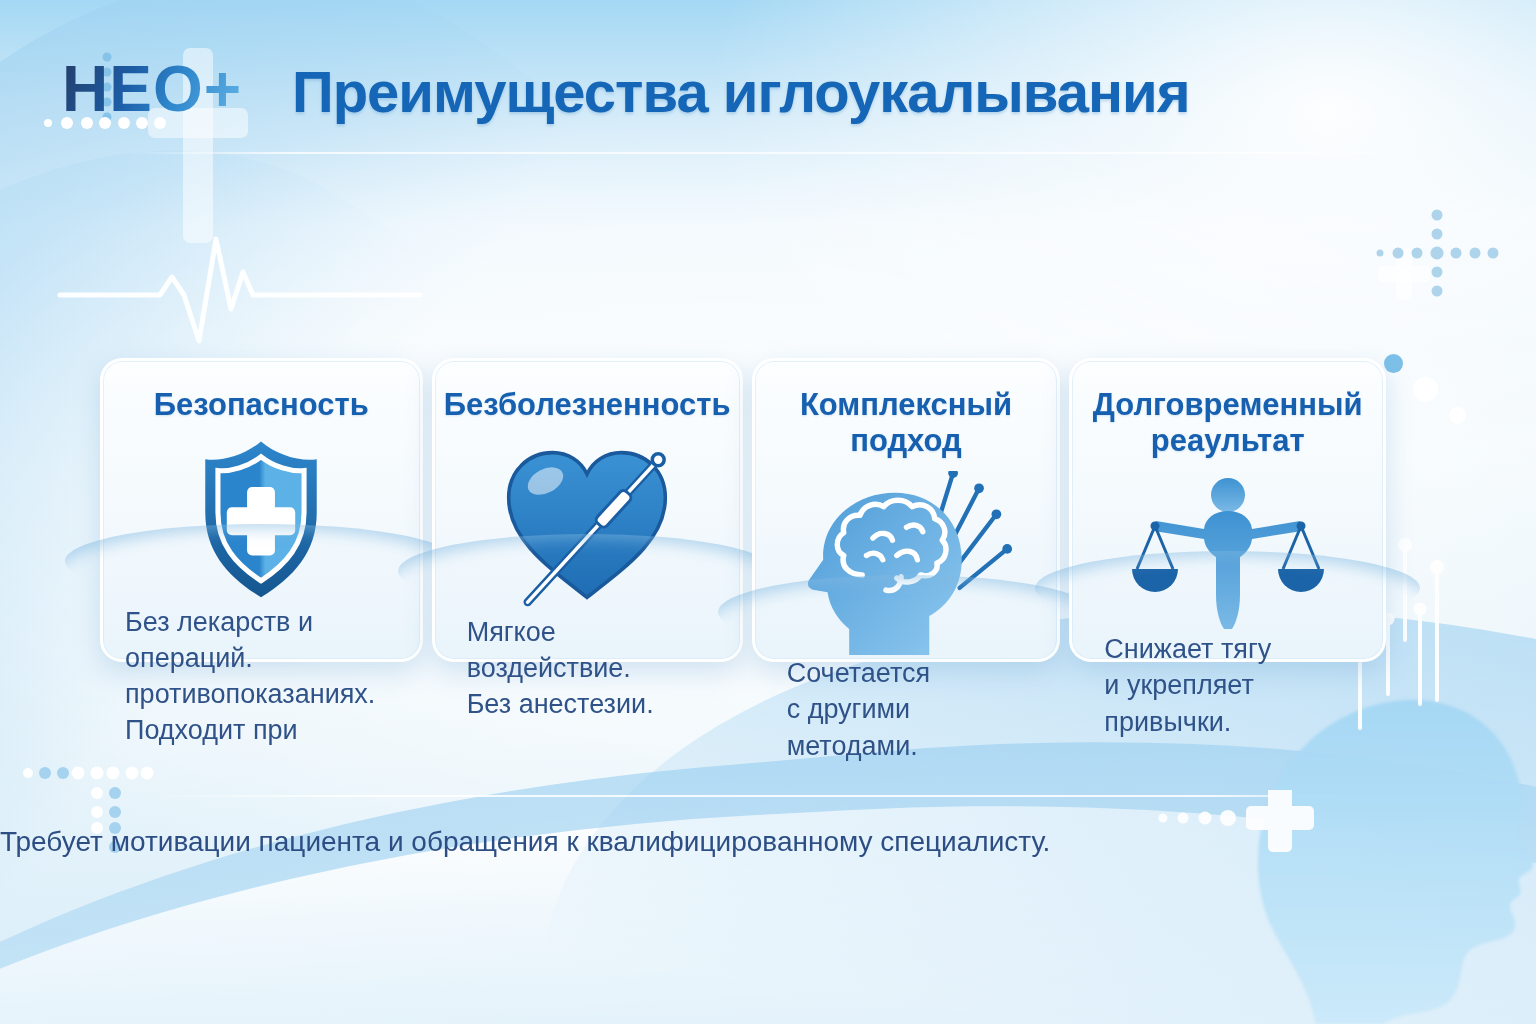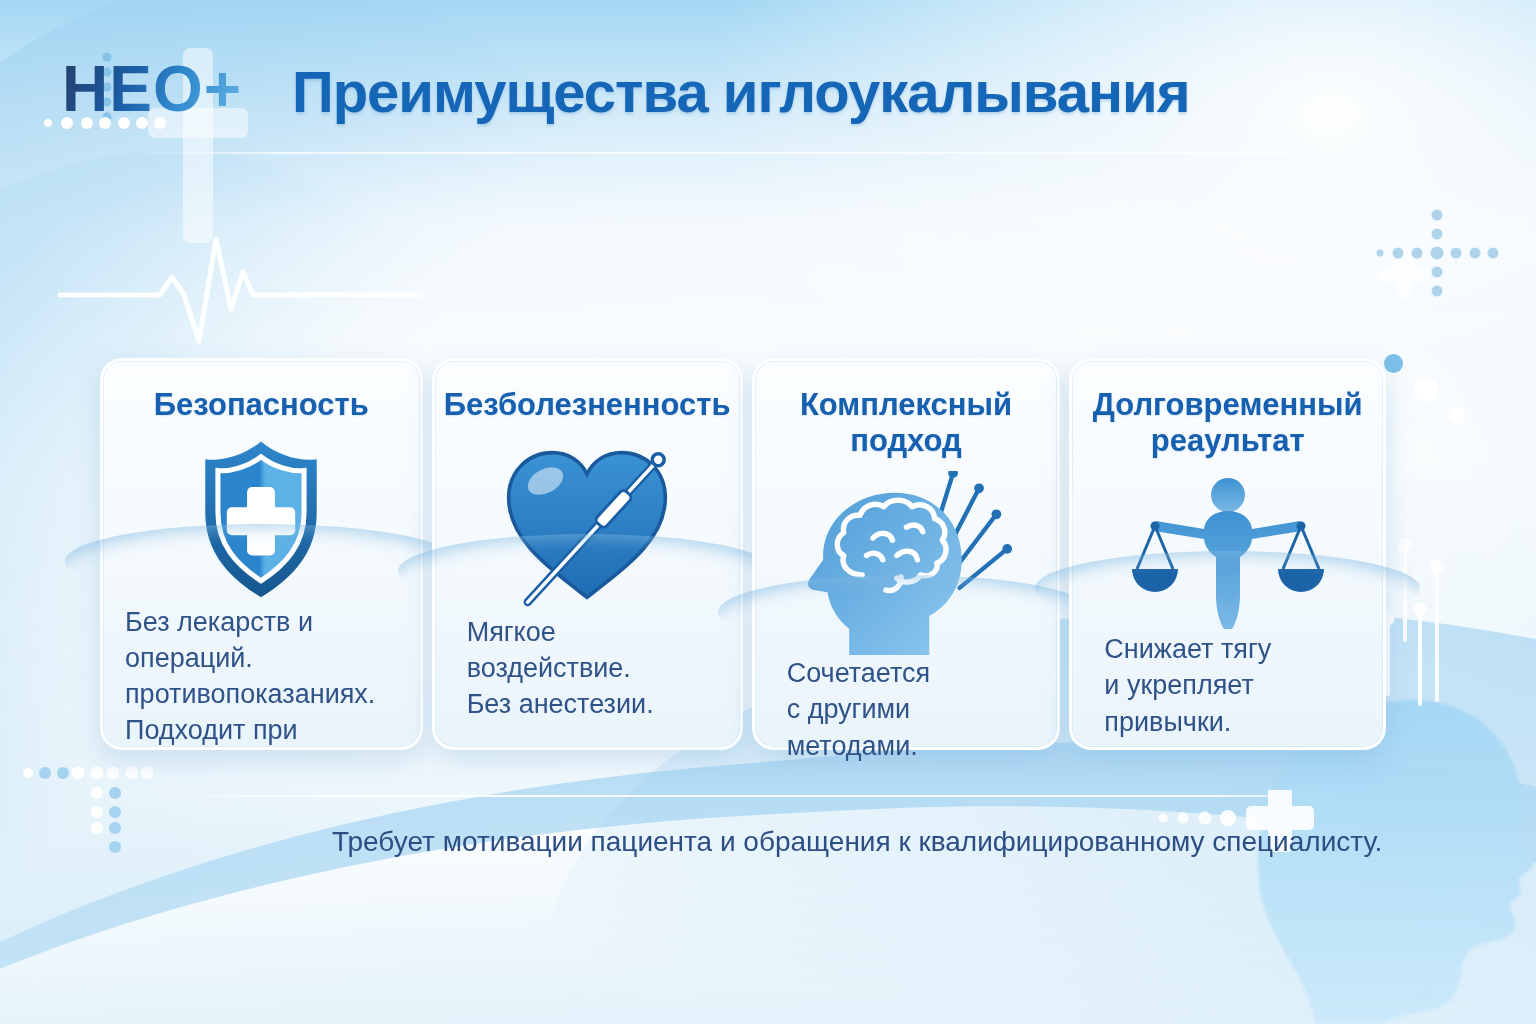--- a/index.html
+++ b/index.html
@@ -46,39 +46,39 @@
     -webkit-background-clip:text; background-clip:text; color:transparent;
     text-shadow:none; }
   .page-title { position:absolute; left:292px; top:58px; font-size:58px; font-weight:700;
     color:#1566b6; letter-spacing:-1px; text-shadow:0 2px 3px rgba(110,165,210,.4); }
   .subtitle { position:absolute; left:0; top:174px; width:100%; text-align:center;
     font-size:30px; color:#2d4e84; line-height:1.5; }
   .subtitle b { color:#0f63c0; font-weight:700; }
 
   
   .cards { position:absolute; left:100px; top:358px; width:1286px; display:flex; gap:9px; }
-  .card { position:relative; height:392px; border-radius:22px;
+  .card { position:relative; height:304px; border-radius:22px;
     background:linear-gradient(180deg,#fcfeff 0%,#f3f9fd 55%,#e9f4fb 100%);
     border:3px solid rgba(255,255,255,.95);
     box-shadow:0 10px 26px rgba(115,168,212,.30), inset 0 0 0 1px rgba(210,232,246,.6);
     display:flex; flex-direction:column; align-items:center; }
   .card.c1 { width:324px; } .card.c2 { width:311px; } .card.c3 { width:310px; } .card.c4 { width:318px; }
   .card-title { margin-top:26px; padding:0 14px; font-size:31px; font-weight:700; color:#1760b0;
     text-align:center; line-height:1.15; text-shadow:0 1px 2px rgba(120,170,215,.3); }
   .card-divider { margin-top:13px; width:76%; height:2px;
     background:linear-gradient(90deg, rgba(185,215,236,.05), #b9d7ec 18%, #b9d7ec 82%, rgba(185,215,236,.05)); }
   .card-iconarea { position:relative; flex:1; width:100%; display:flex; align-items:center; justify-content:center; }
   .icon-wave { position:absolute; bottom:6px; left:-12%; width:124%; height:74px; border-radius:50%;
     box-shadow:inset 0 16px 16px -12px rgba(130,185,225,.6); }
   .card-text { position:relative; width:100%; padding:0 22px 26px; font-size:27px; color:#2f5288; line-height:1.34; }
   .card-text.centered { text-align:left; }
   .card-text.left { text-align:left; padding-left:32px; }
 
   
-  .footer-note { position:absolute; left:0; top:826px; width:90%; text-align:right;
+  .footer-note { position:absolute; left:0; top:826px; width:90%; text-align:left;
     font-size:28px; color:#2d4e84; }
 </style>
 </head>
 <body>
 
 <div class="page">
 
   <div class="bgel streak-a"></div>
   <div class="bgel streak-b"></div>
   <div class="bgel glow-right"></div>

